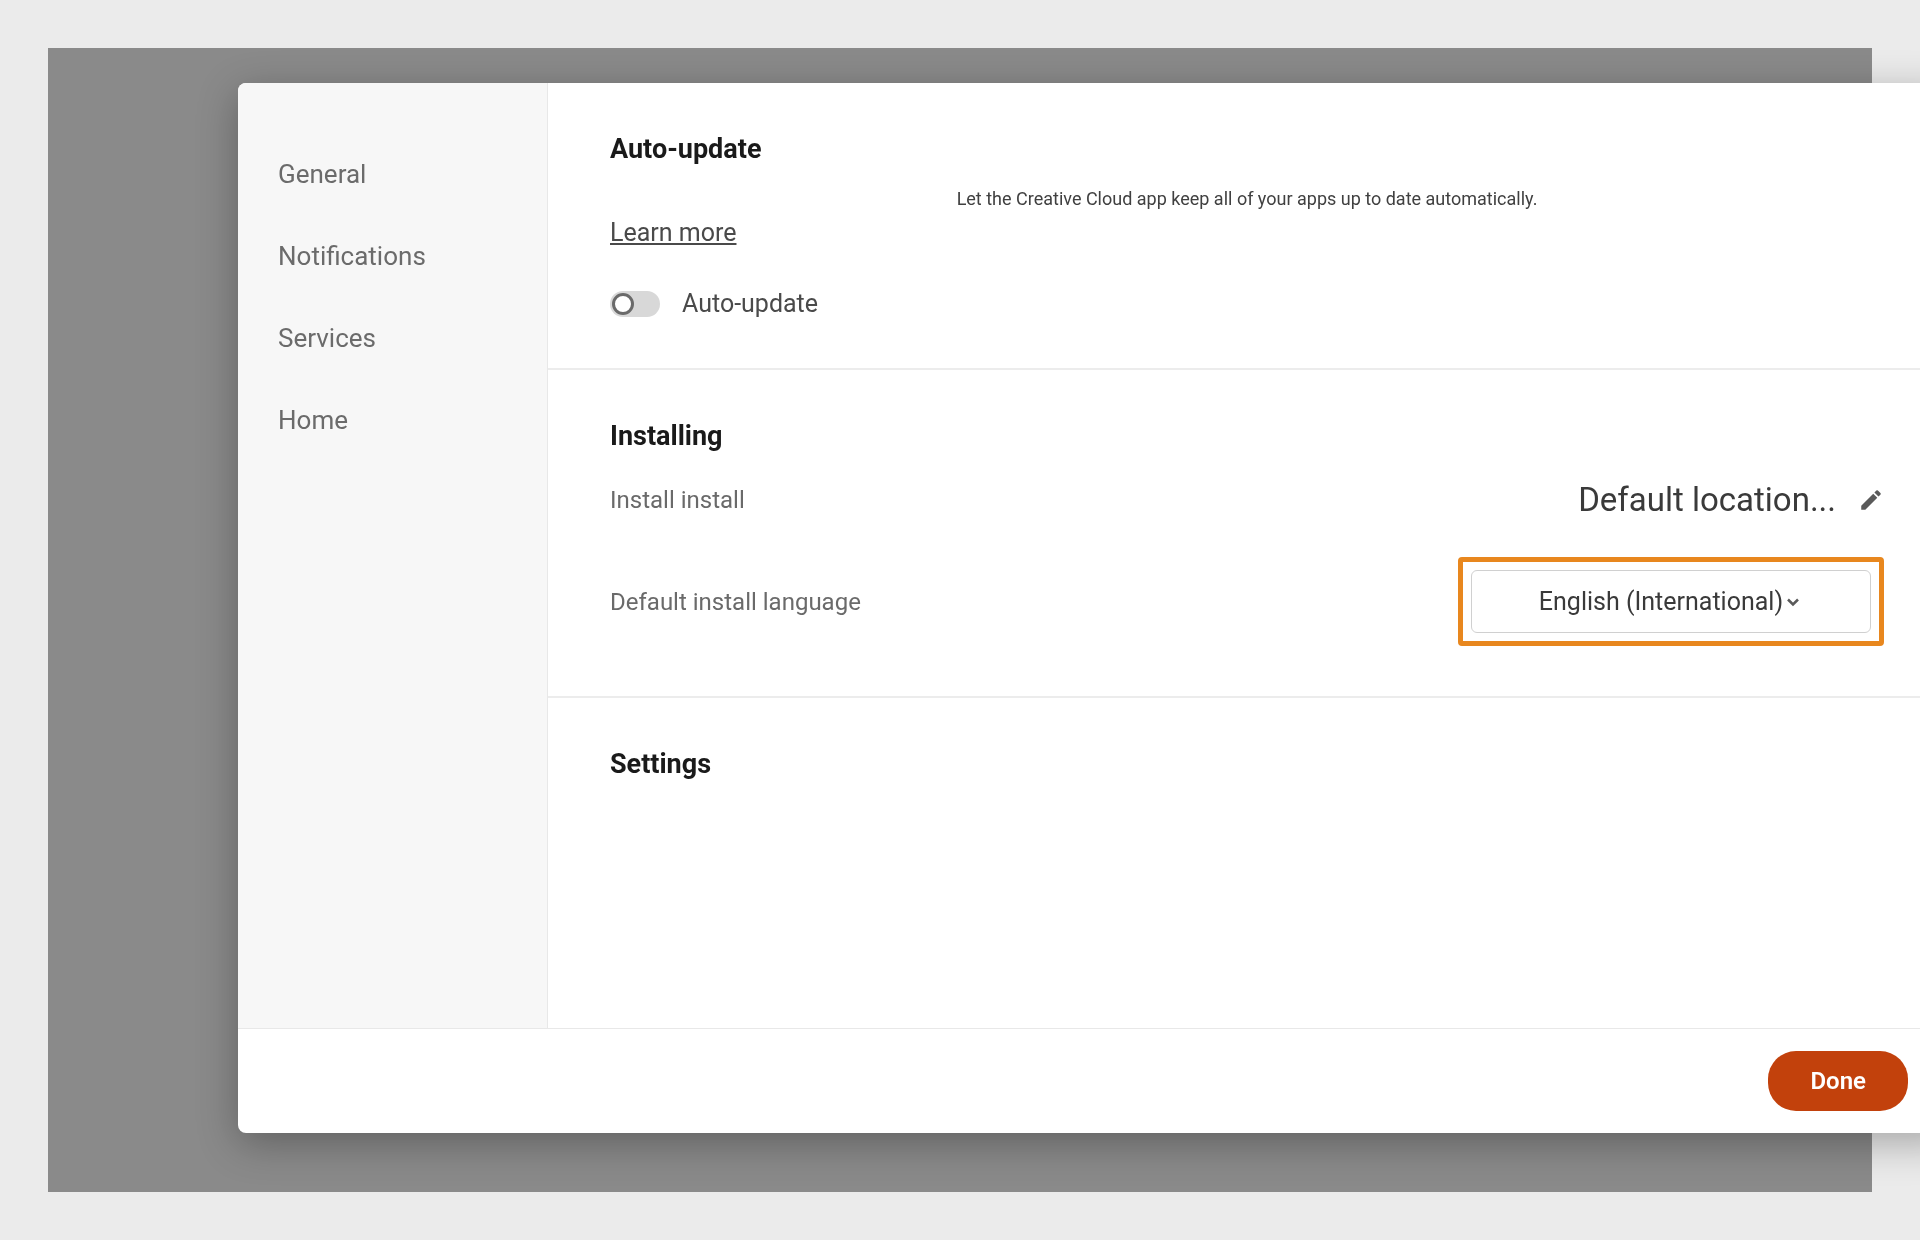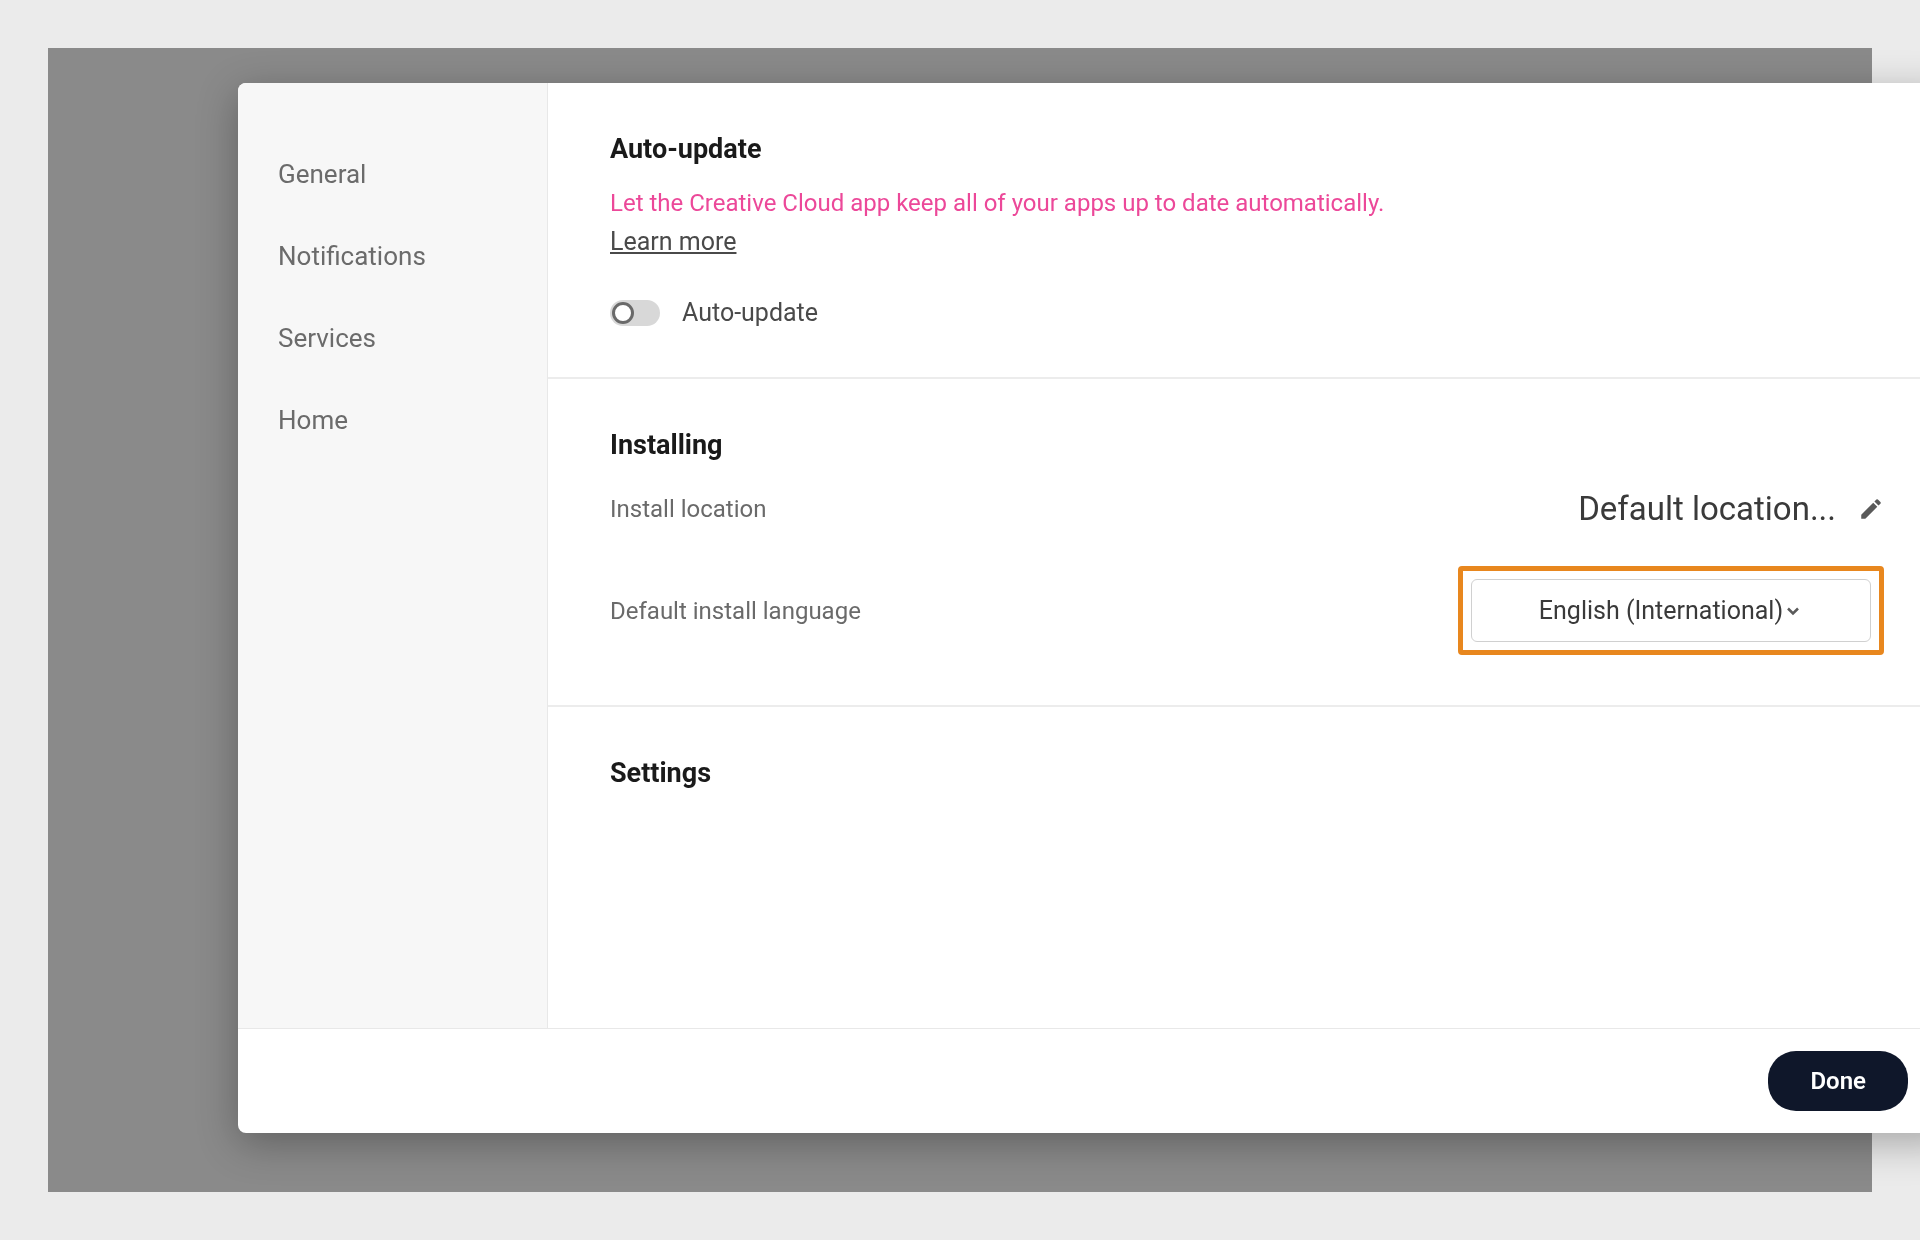--- a/index.html
+++ b/index.html
@@ -112,24 +112,25 @@
     }
     
     .section-title {
       font-size: 27px;
       font-weight: 700;
       color: #1a1a1a;
       margin-bottom: 20px;
     }
     
     .section-desc {
-      font-size: 24px;
-      color: #ec4899;
+      font-size: 18px;
+      color: #404040;
       line-height: 1.5;
       margin-bottom: 6px;
+      text-align: center;
     }
     
     .learn-more {
       font-size: 25px;
       color: #4a4a4a;
       text-decoration: underline;
       cursor: pointer;
       display: inline-block;
     }
     
@@ -225,21 +226,21 @@
     
     .footer {
       border-top: 1px solid #e8e8e8;
       padding: 22px 46px;
       display: flex;
       justify-content: flex-end;
       flex-shrink: 0;
     }
     
     .done-button {
-      background: #0f172a;
+      background: #c2410c;
       color: #fff;
       border: none;
       border-radius: 28px;
       padding: 16px 42px;
       font-size: 24px;
       font-weight: 600;
       cursor: pointer;
     }
   </style>
 </head>
@@ -271,21 +272,21 @@
                 <div class="toggle-knob"></div>
               </div>
               <span class="toggle-label">Auto-update</span>
             </div>
           </div>
 
           <div class="section">
             <div class="section-title">Installing</div>
 
             <div class="field-row">
-              <span class="field-label">Install location</span>
+              <span class="field-label">Install install</span>
               <div class="field-value-group">
                 <span class="field-value-text">Default location...</span>
                 <span class="pencil-icon">
                   <svg viewBox="0 0 24 24" fill="#5a5a5a">
                       <path d="M3 17.25V21h3.75L17.81 9.94l-3.75-3.75L3 17.25zM20.71 7.04a.996.996 0 0 0 0-1.41l-2.34-2.34a.996.996 0 0 0-1.41 0l-1.83 1.83 3.75 3.75 1.83-1.83z"></path>
                     </svg>
                 </span>
               </div>
             </div>
 

